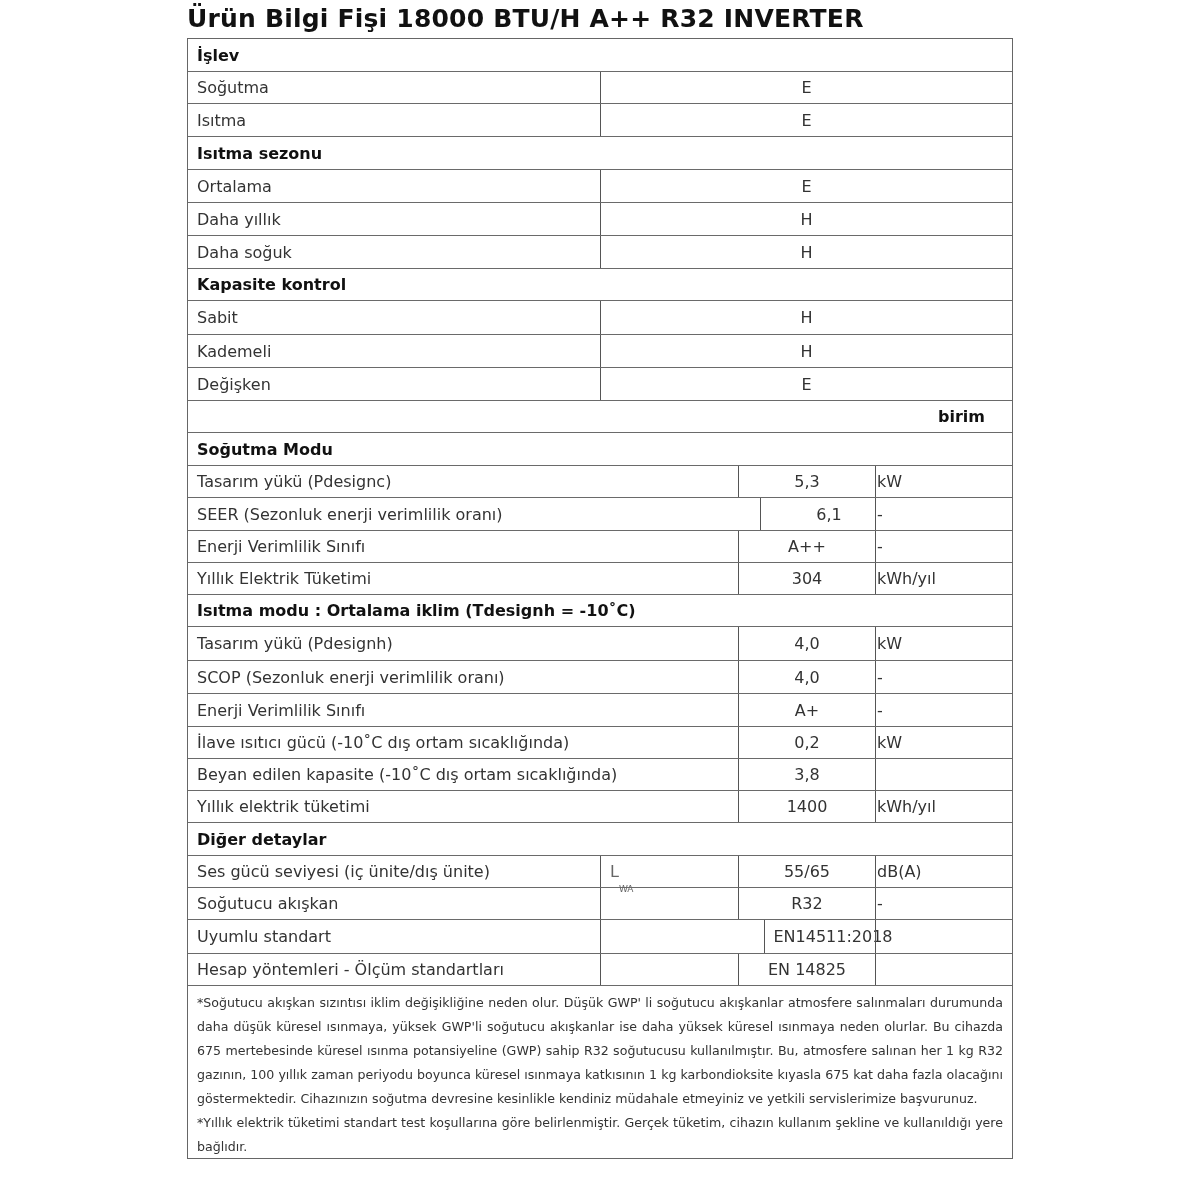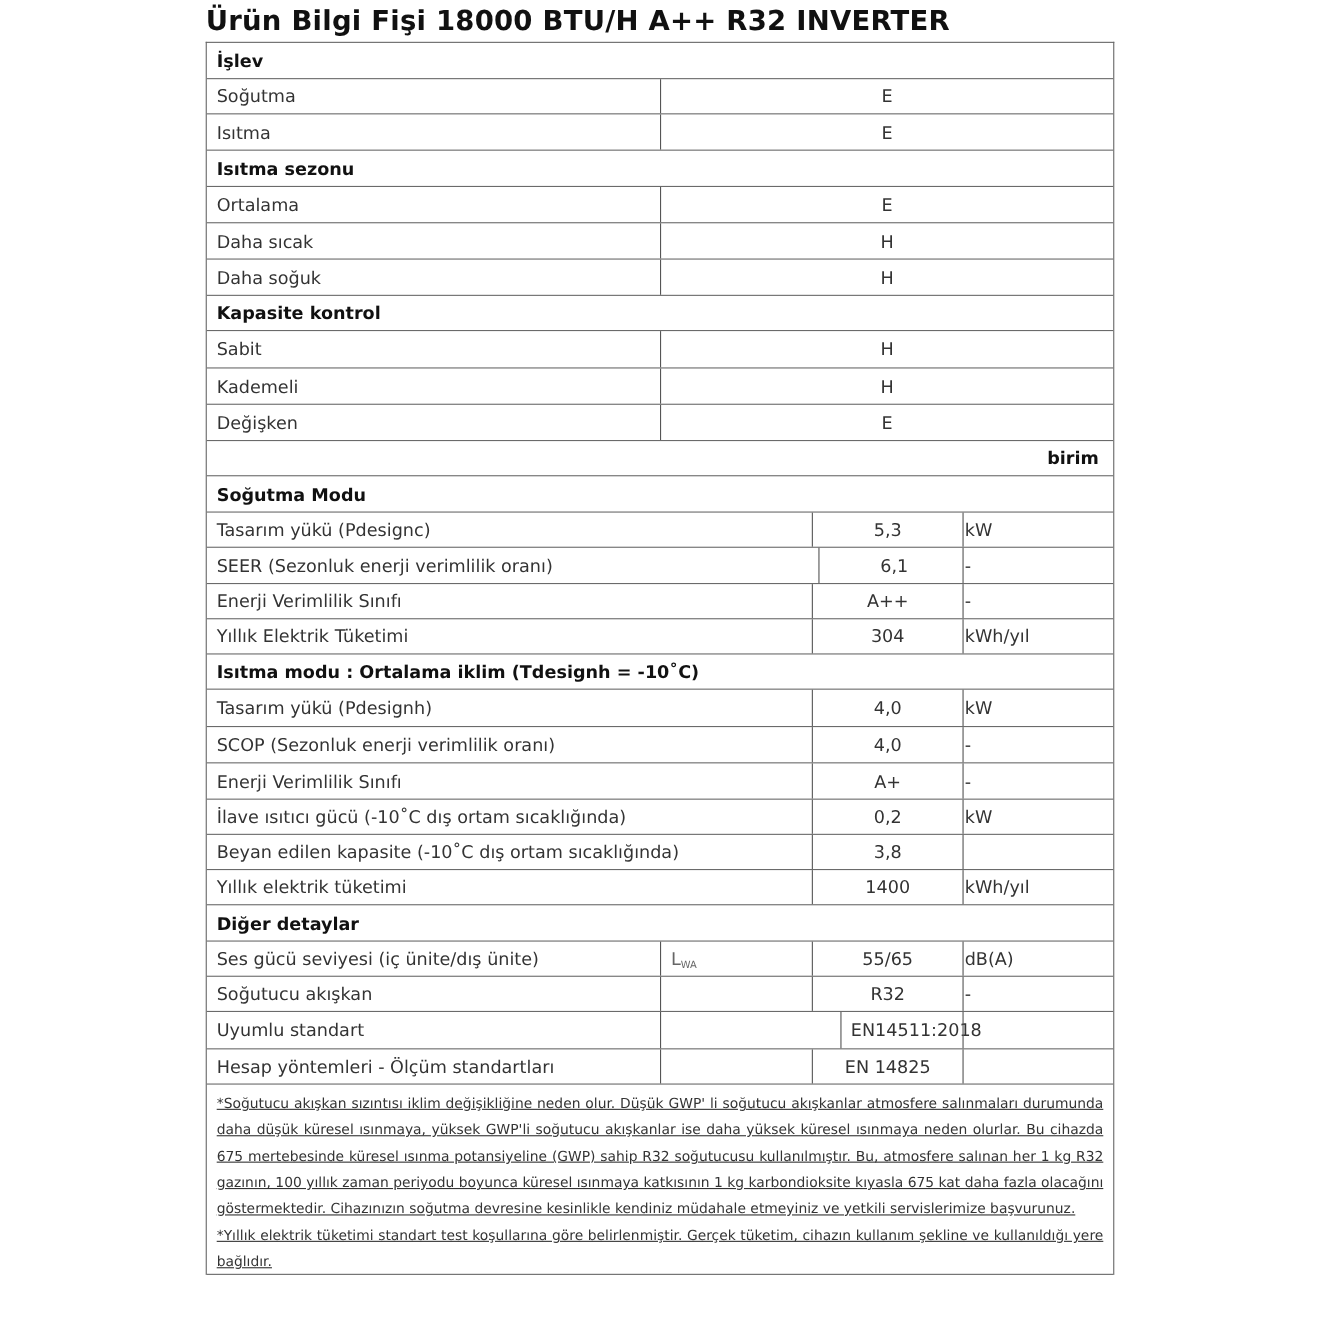--- a/index.html
+++ b/index.html
@@ -11,28 +11,28 @@
   .sheet { position: absolute; left: 187px; top: 38px; width: 826px;
            border: 1.5px solid #666; border-bottom: none; box-sizing: border-box; }
   .row { position: relative; box-sizing: border-box; border-bottom: 1.5px solid #6a6a6a; }
   .row.sec { font-weight: bold; }
   .cell { position: absolute; top: 0; bottom: 0; display: flex; align-items: center;
           box-sizing: border-box; font-size: 16px; color: #333; white-space: nowrap; }
   .cell.label { left: 0; padding-left: 9px; }
   .cell.center { justify-content: center; }
   .vline { border-left: 1.2px solid #555; }
   .sec .cell { color: #111; font-size: 16px; }
-  .cell.right { right: 3px; justify-content: flex-end; padding-right: 10px; font-weight: bold; color: #111; }
+  .cell.right { right: 17px; justify-content: flex-end; padding-right: 10px; font-weight: bold; color: #111; }
   .unit { padding-left: 1px; }
   .sym { padding-left: 9px; }
-  .sub { font-size: 9px; position: relative; top: 6px; text-align: center; }
+  .sub { font-size: 9px; position: relative; top: 17px; text-align: center; }
   .notes { position: relative; box-sizing: border-box; padding: 5px 9px 0 9px;
            font-size: 12.6px; line-height: 24px; color: #333; text-align: justify;
            border-bottom: 1.5px solid #666; height: 173px; }
-  .notes p { margin: 0; text-decoration: underline; }
+  .notes p { margin: 0; }
 </style>
 </head>
 <body>
 
 <div class="title">Ürün Bilgi Fişi 18000 BTU/H A++ R32 INVERTER</div>
 
 <div class="sheet">
 
   <div class="row sec" style="height:33px">
     <div class="cell label">İşlev</div>
@@ -47,21 +47,21 @@
   </div>
 
   <div class="row sec" style="height:33px">
     <div class="cell label">Isıtma sezonu</div>
   </div>
   <div class="row" style="height:33px">
     <div class="cell label">Ortalama</div>
     <div class="cell center vline" style="left:412px;right:0">E</div>
   </div>
   <div class="row" style="height:33px">
-    <div class="cell label">Daha sıcak</div>
+    <div class="cell label">Daha yıllık</div>
     <div class="cell center vline" style="left:412px;right:0">H</div>
   </div>
   <div class="row" style="height:33px">
     <div class="cell label">Daha soğuk</div>
     <div class="cell center vline" style="left:412px;right:0">H</div>
   </div>
 
   <div class="row sec" style="height:32px">
     <div class="cell label">Kapasite kontrol</div>
   </div>
@@ -85,21 +85,21 @@
   <div class="row sec" style="height:33px">
     <div class="cell label">Soğutma Modu</div>
   </div>
   <div class="row" style="height:32px">
     <div class="cell label">Tasarım yükü (Pdesignc)</div>
     <div class="cell center vline" style="left:550px;width:137px">5,3</div>
     <div class="cell unit vline" style="left:687px;right:0">kW</div>
   </div>
   <div class="row" style="height:33px">
     <div class="cell label">SEER (Sezonluk enerji verimlilik oranı)</div>
-    <div class="cell center vline" style="left:556px;width:137px">6,1</div>
+    <div class="cell center vline" style="left:572px;width:137px">6,1</div>
     <div class="cell unit vline" style="left:687px;right:0">-</div>
   </div>
   <div class="row" style="height:32px">
     <div class="cell label">Enerji Verimlilik Sınıfı</div>
     <div class="cell center vline" style="left:550px;width:137px">A++</div>
     <div class="cell unit vline" style="left:687px;right:0">-</div>
   </div>
   <div class="row" style="height:32px">
     <div class="cell label">Yıllık Elektrik Tüketimi</div>
     <div class="cell center vline" style="left:550px;width:137px">304</div>

